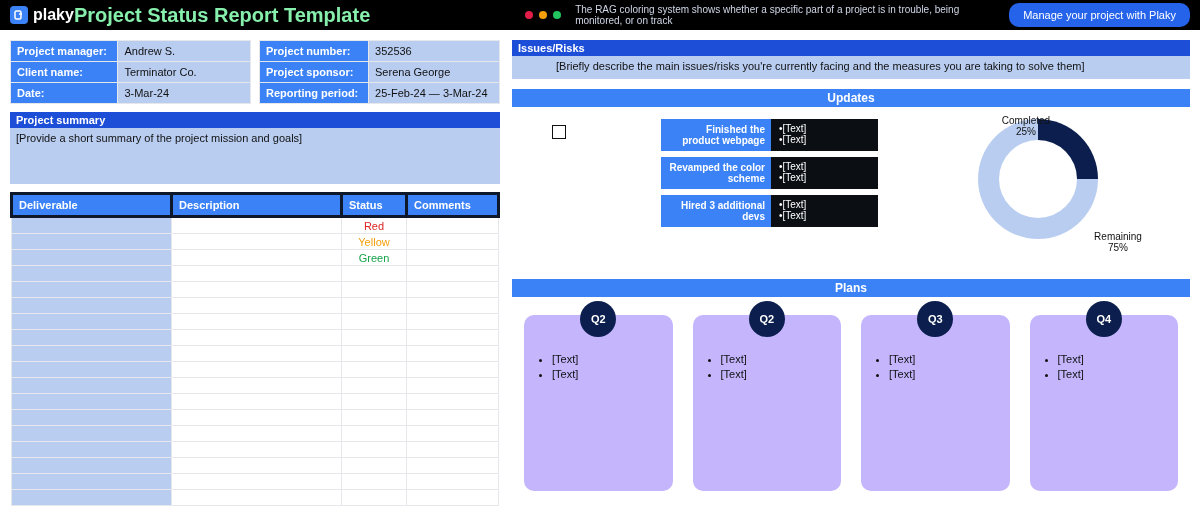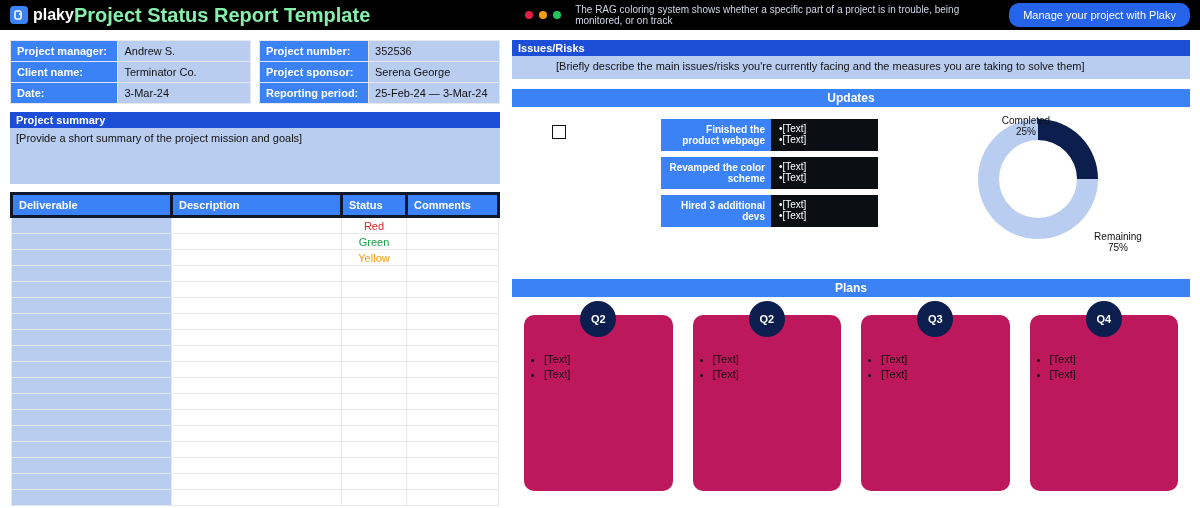--- a/index.html
+++ b/index.html
@@ -34,21 +34,21 @@
   .chk{width:12px;height:12px;border:1.5px solid #111;margin-top:6px;}
   .update-cards{display:flex;flex-direction:column;gap:6px;}
   .upcard{display:flex;width:242px;}
   .upcard .lab{background:#3b82f6;color:#fff;font-size:10px;font-weight:700;width:98px;padding:5px 6px;text-align:right;display:flex;align-items:center;justify-content:flex-end;margin-left:25px;}
   .upcard .body{background:#0b0e13;color:#fff;font-size:10px;padding:4px 8px;flex:1;}
   .donut-wrap{position:relative;width:200px;height:150px;}
   .donut{width:120px;height:120px;border-radius:50%;background:conic-gradient(#0b1e4e 0deg 90deg, #b9cdf1 90deg 360deg);display:flex;align-items:center;justify-content:center;margin-left:30px;}
   .donut .hole{width:78px;height:78px;border-radius:50%;background:#fff;}
   .dlab{position:absolute;font-size:10px;color:#111;text-align:center;width:60px;}
   .plans-row{display:flex;gap:20px;margin-top:18px;padding:0 12px;}
-  .plan{flex:1;background:#be185d;border-radius:10px;padding:28px 4px 18px;position:relative;min-height:130px;}
+  .plan{flex:1;background:#c4b5fd;border-radius:10px;padding:28px 12px 18px;position:relative;min-height:130px;}
   .plan .pill{position:absolute;top:-14px;left:50%;transform:translateX(-50%);background:#0b1e4e;color:#fff;width:36px;height:36px;border-radius:50%;display:flex;align-items:center;justify-content:center;font-size:11px;font-weight:700;}
   .plan ul{margin:10px 0 0;padding-left:16px;font-size:11px;}
   .plan li{margin-bottom:3px;}
 </style>
 </head>
 <body>
 
 <div class="topbar">
   <div class="logo">
     <span class="logo-badge">
@@ -123,27 +123,27 @@
       <tbody id="deliv-body">
           <tr>
             <td></td>
             <td class="wht"></td>
             <td class="st" style="color:#dc2626">Red</td>
             <td class="cm"></td>
           </tr>
           <tr>
             <td></td>
             <td class="wht"></td>
+            <td class="st" style="color:#f59e0b">Yellow</td>
+            <td class="cm"></td>
+          </tr>
+          <tr>
+            <td></td>
+            <td class="wht"></td>
             <td class="st" style="color:#16a34a">Green</td>
-            <td class="cm"></td>
-          </tr>
-          <tr>
-            <td></td>
-            <td class="wht"></td>
-            <td class="st" style="color:#f59e0b">Yellow</td>
             <td class="cm"></td>
           </tr>
           <tr>
             <td></td>
             <td class="wht"></td>
             <td class="st"></td>
             <td class="cm"></td>
           </tr>
           <tr>
             <td></td>

